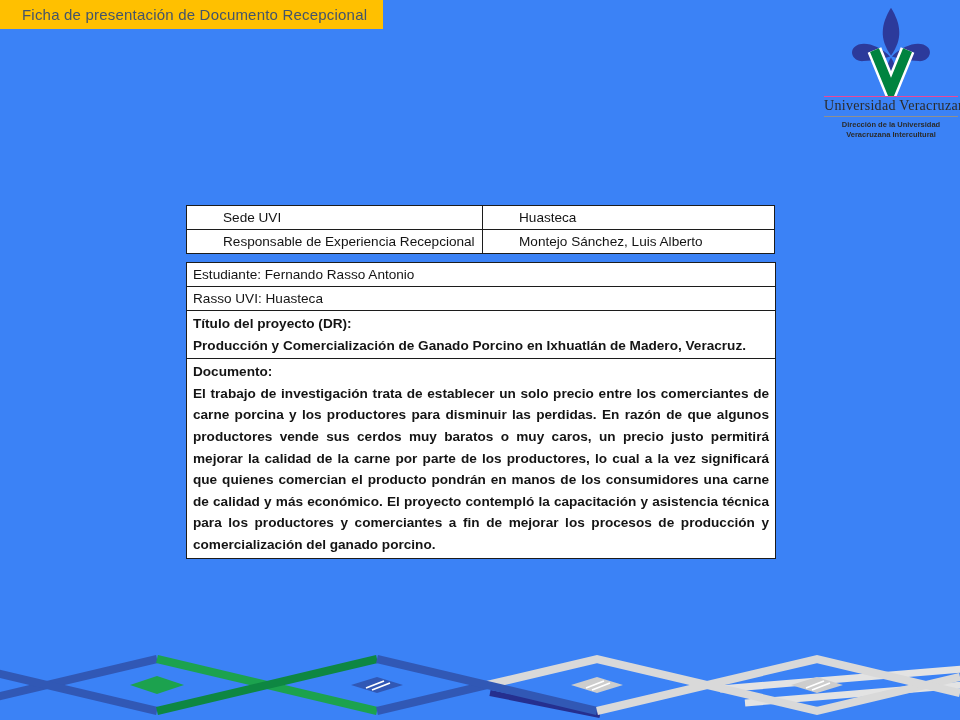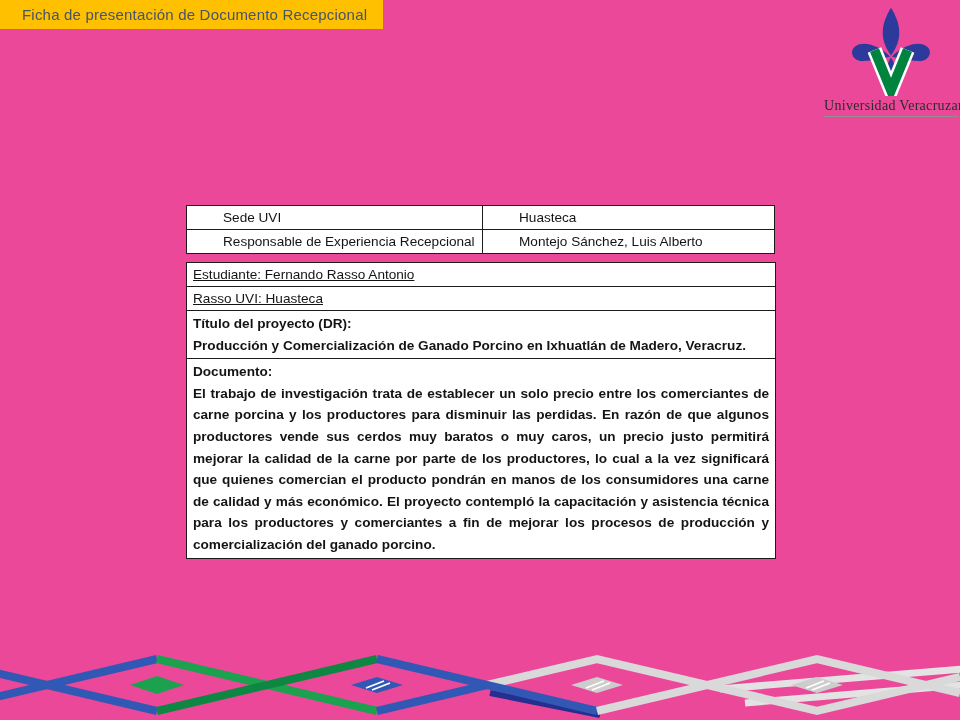--- a/index.html
+++ b/index.html
@@ -1,17 +1,17 @@
 <!DOCTYPE html>
 <html><head>
 <meta charset="utf-8">
 <style>
   html,body{margin:0;padding:0;background:#ffffff;}
   .slide{
-    position:relative;width:960px;height:720px;background:#ec4899;overflow:hidden;
+    position:relative;width:960px;height:720px;background:#3b82f6;overflow:hidden;
     font-family:"Liberation Sans", sans-serif;
   }
   
   .titlebar{
     position:absolute;left:0;top:0;width:383px;height:29px;
     background:#FFC000;display:flex;align-items:center;
   }
   .titlebar span{
     padding-left:22px;font-size:15px;font-weight:500;color:#44546A;letter-spacing:.2px;
     white-space:nowrap;
@@ -27,21 +27,21 @@
   .uv-sub{font-size:7.5px;font-weight:bold;color:#2b2b2b;line-height:1.35;margin-top:3px;}
   
   .tbl{
     position:absolute;border-collapse:collapse;table-layout:fixed;
     font-size:13.6px;color:#141414;background:#ffffff;
   }
   .tbl td{border:1.4px solid #1c1c1c;padding:2px 6px;vertical-align:top;}
   #summary{left:186px;top:205px;width:588px;}
   #summary td{height:19px;line-height:19px;white-space:nowrap;overflow:hidden;padding-left:36px;}
   #detail{left:186px;top:262px;width:590px;}
-  #detail td.single{height:19px;line-height:19px;white-space:nowrap;overflow:hidden;text-decoration:underline;}
+  #detail td.single{height:19px;line-height:19px;white-space:nowrap;overflow:hidden;}
   #detail .line{line-height:21.6px;font-weight:bold;}
   .para{text-align:justify;line-height:21.6px;font-weight:bold;}
   
   .footer{position:absolute;left:0;top:645px;}
 </style>
 </head>
 <body>
 
 <div class="slide">
 
@@ -56,20 +56,24 @@
         <path d="M49,55 C36,42 18,37 10,45 C4,51 10,61 20,60 C31,59 41,58 49,55 Z" fill="#2C3A9B"></path>
         <path d="M51,55 C64,42 82,37 90,45 C96,51 90,61 80,60 C69,59 59,58 51,55 Z" fill="#2C3A9B"></path>
         <path d="M50,56 C43,67 43,80 50,94 C57,80 57,67 50,56 Z" fill="#2C3A9B"></path>
       </g>
       <g>
         <path d="M32,48 L50,92 L68,48" fill="none" stroke="#ffffff" stroke-width="16"></path>
         <path d="M32,48 L50,92 L68,48" fill="none" stroke-width="10.5" stroke="#00833F"></path>
       </g>
     </svg>
     <div class="uv-name">Universidad Veracruzana</div>
+    <div class="uv-sub">
+      <div>Dirección de la Universidad</div>
+      <div>Veracruzana Intercultural</div>
+    </div>
   </div>
 
   <table id="summary" class="tbl">
     <colgroup>
         <col style="width:296px">
         <col style="width:292px">
       </colgroup>
     <tbody>
         <tr>
       <td>Sede UVI</td>

